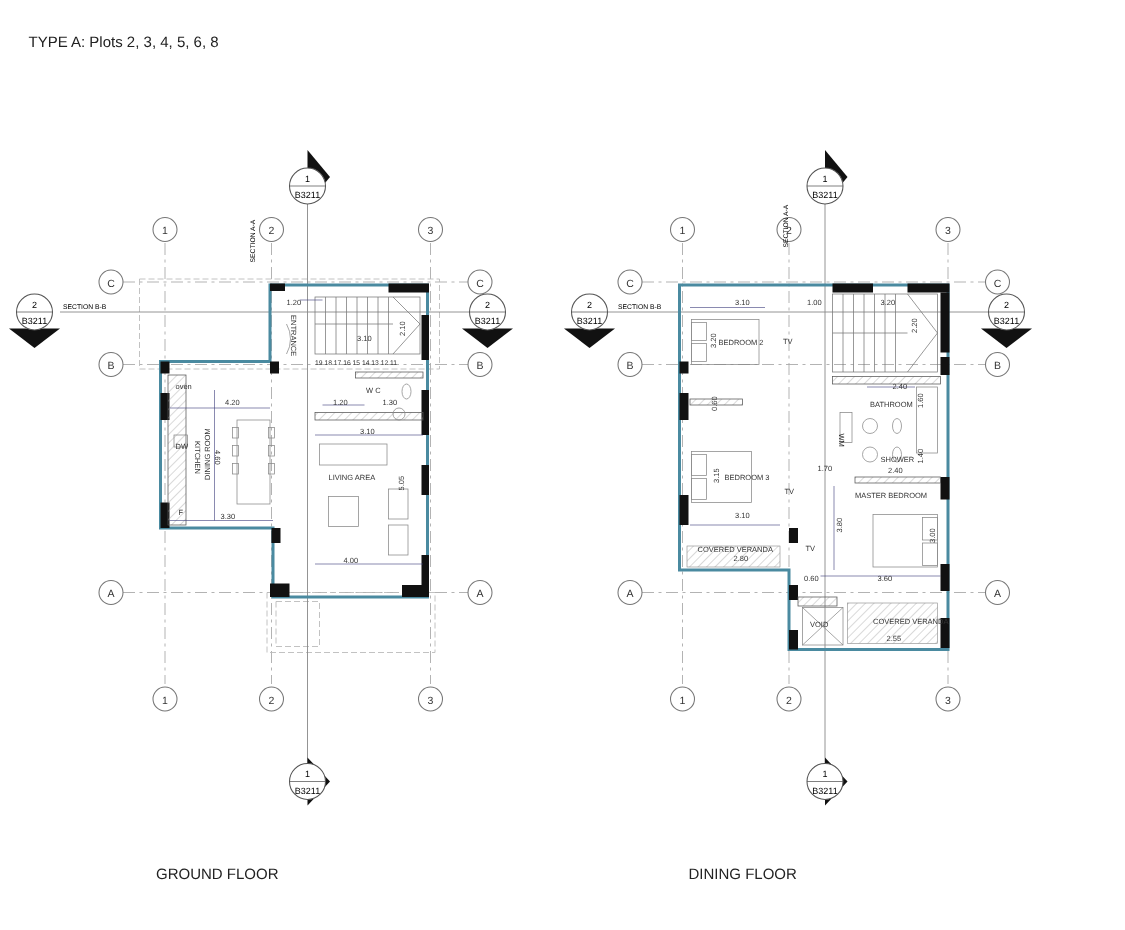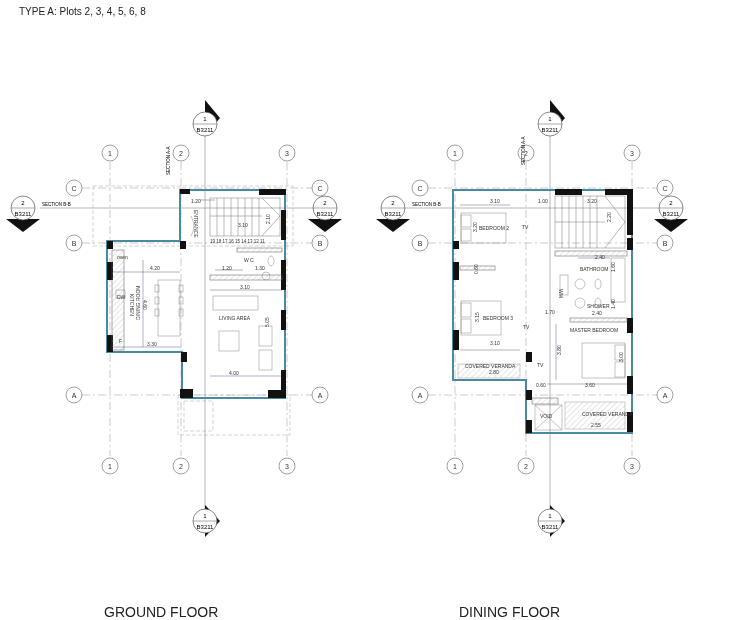--- a/index.html
+++ b/index.html
@@ -1,18 +1,18 @@
 <!DOCTYPE html>
 <html><head>
 <meta charset="utf-8">
 <style>
   html,body{margin:0;padding:0;background:#fff;}
   body{width:750px;height:620px;position:relative;overflow:hidden;font-family:"Liberation Sans",sans-serif;color:#222;}
-  .title{position:absolute;left:19px;top:6px;font-size:10px;}
-  .floor-label{position:absolute;top:604px;font-size:14px;}
+  .title{position:absolute;left:19px;top:23px;font-size:10px;}
+  .floor-label{position:absolute;top:578px;font-size:10px;}
   svg{position:absolute;left:0;top:0;}
   .t{font-family:"Liberation Sans",sans-serif;}
 </style>
 </head>
 <body>
 
 <div class="title">TYPE A: Plots 2, 3, 4, 5, 6, 8</div>
 
 <svg width="750" height="620" viewBox="0 0 750 620">
   <defs>

